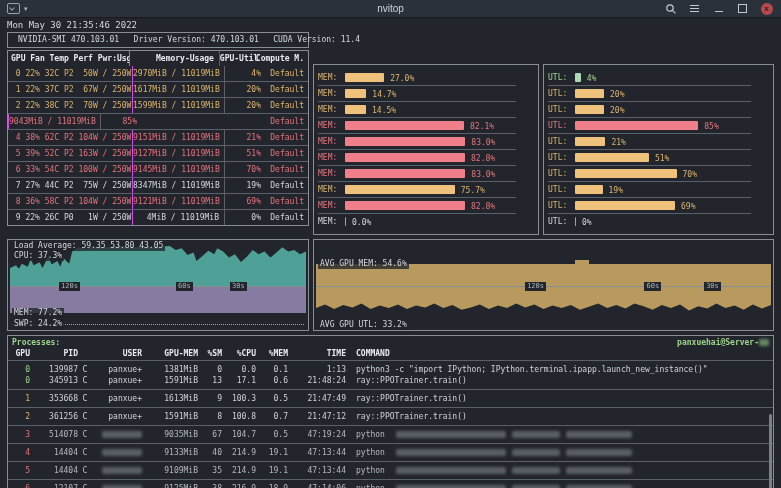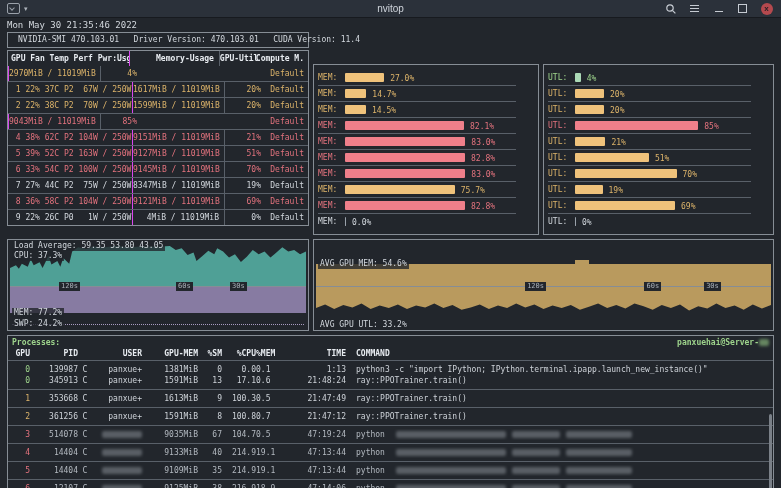--- a/index.html
+++ b/index.html
@@ -80,21 +80,21 @@
   .prow{display:flex;height:11px;line-height:11px;color:#ced3d9;}
   .prow.dim{color:#b3b9c0;}
   .pgroup{border-top:1px solid #596069;padding:3px 0;}
   .pc-gpu{width:22px;text-align:right;}
   .pc-pid{width:48px;text-align:right;}
   .pc-typ{width:14px;text-align:center;}
   .pc-user{width:50px;text-align:right;display:flex;justify-content:flex-end;align-items:center;}
   .pc-mem{width:56px;text-align:right;}
   .pc-sm{width:24px;text-align:right;}
   .pc-cpu{width:34px;text-align:right;}
-  .pc-pmem{width:32px;text-align:left;}
+  .pc-pmem{width:32px;text-align:right;}
   .pc-time{width:58px;text-align:right;}
   .pc-cmd{flex:1;padding-left:10px;overflow:hidden;white-space:pre;display:flex;align-items:center;}
   .redact{display:inline-block;height:7px;background:#878d94;opacity:.55;filter:blur(1.5px);border-radius:2px;vertical-align:middle;}
   .pscroll{position:absolute;right:1px;top:78px;width:3px;height:86px;background:#7a8088;border-radius:2px;}
 </style>
 </head>
 <body>
 
 <div class="window">
 
@@ -139,21 +139,21 @@
     <div class="toppanel">
       <div class="smi-left">
         <div class="box smi-header">NVIDIA-SMI 470.103.01   Driver Version: 470.103.01   CUDA Version: 11.4</div>
         <div class="box smi-table">
           <div class="trow colhead">
             <span class="c1">GPU Fan Temp Perf Pwr:Usg/Cap</span>
             <span class="c2">Memory-Usage</span>
             <span class="c3"><span class="c3u">GPU-Util</span><span class="c3m">Compute M.</span></span>
           </div>
           <div id="gpu-rows">
-              <div class="trow lvl-yellow"><span class="c2">2970MiB / 11019MiB</span><span class="c3"><span class="c3u">4%</span><span class="c3m">Default</span></span></div>
+              <div class="trow lvl-yellow"><span class="c1"> 0 22% 32C P2  50W / 250W</span><span class="c2">2970MiB / 11019MiB</span><span class="c3"><span class="c3u">4%</span><span class="c3m">Default</span></span></div>
               <div class="trow lvl-yellow"><span class="c1"> 1 22% 37C P2  67W / 250W</span><span class="c2">1617MiB / 11019MiB</span><span class="c3"><span class="c3u">20%</span><span class="c3m">Default</span></span></div>
               <div class="trow lvl-yellow"><span class="c1"> 2 22% 38C P2  70W / 250W</span><span class="c2">1599MiB / 11019MiB</span><span class="c3"><span class="c3u">20%</span><span class="c3m">Default</span></span></div>
               <div class="trow lvl-red"><span class="c2">9043MiB / 11019MiB</span><span class="c3"><span class="c3u">85%</span><span class="c3m">Default</span></span></div>
               <div class="trow lvl-red"><span class="c1"> 4 38% 62C P2 104W / 250W</span><span class="c2">9151MiB / 11019MiB</span><span class="c3"><span class="c3u">21%</span><span class="c3m">Default</span></span></div>
               <div class="trow lvl-red"><span class="c1"> 5 39% 52C P2 163W / 250W</span><span class="c2">9127MiB / 11019MiB</span><span class="c3"><span class="c3u">51%</span><span class="c3m">Default</span></span></div>
               <div class="trow lvl-red"><span class="c1"> 6 33% 54C P2 100W / 250W</span><span class="c2">9145MiB / 11019MiB</span><span class="c3"><span class="c3u">70%</span><span class="c3m">Default</span></span></div>
               <div class="trow lvl-white"><span class="c1"> 7 27% 44C P2  75W / 250W</span><span class="c2">8347MiB / 11019MiB</span><span class="c3"><span class="c3u">19%</span><span class="c3m">Default</span></span></div>
               <div class="trow lvl-red"><span class="c1"> 8 36% 58C P2 104W / 250W</span><span class="c2">9121MiB / 11019MiB</span><span class="c3"><span class="c3u">69%</span><span class="c3m">Default</span></span></div>
               <div class="trow lvl-white"><span class="c1"> 9 22% 26C P0   1W / 250W</span><span class="c2">4MiB / 11019MiB</span><span class="c3"><span class="c3u">0%</span><span class="c3m">Default</span></span></div>
             </div>

